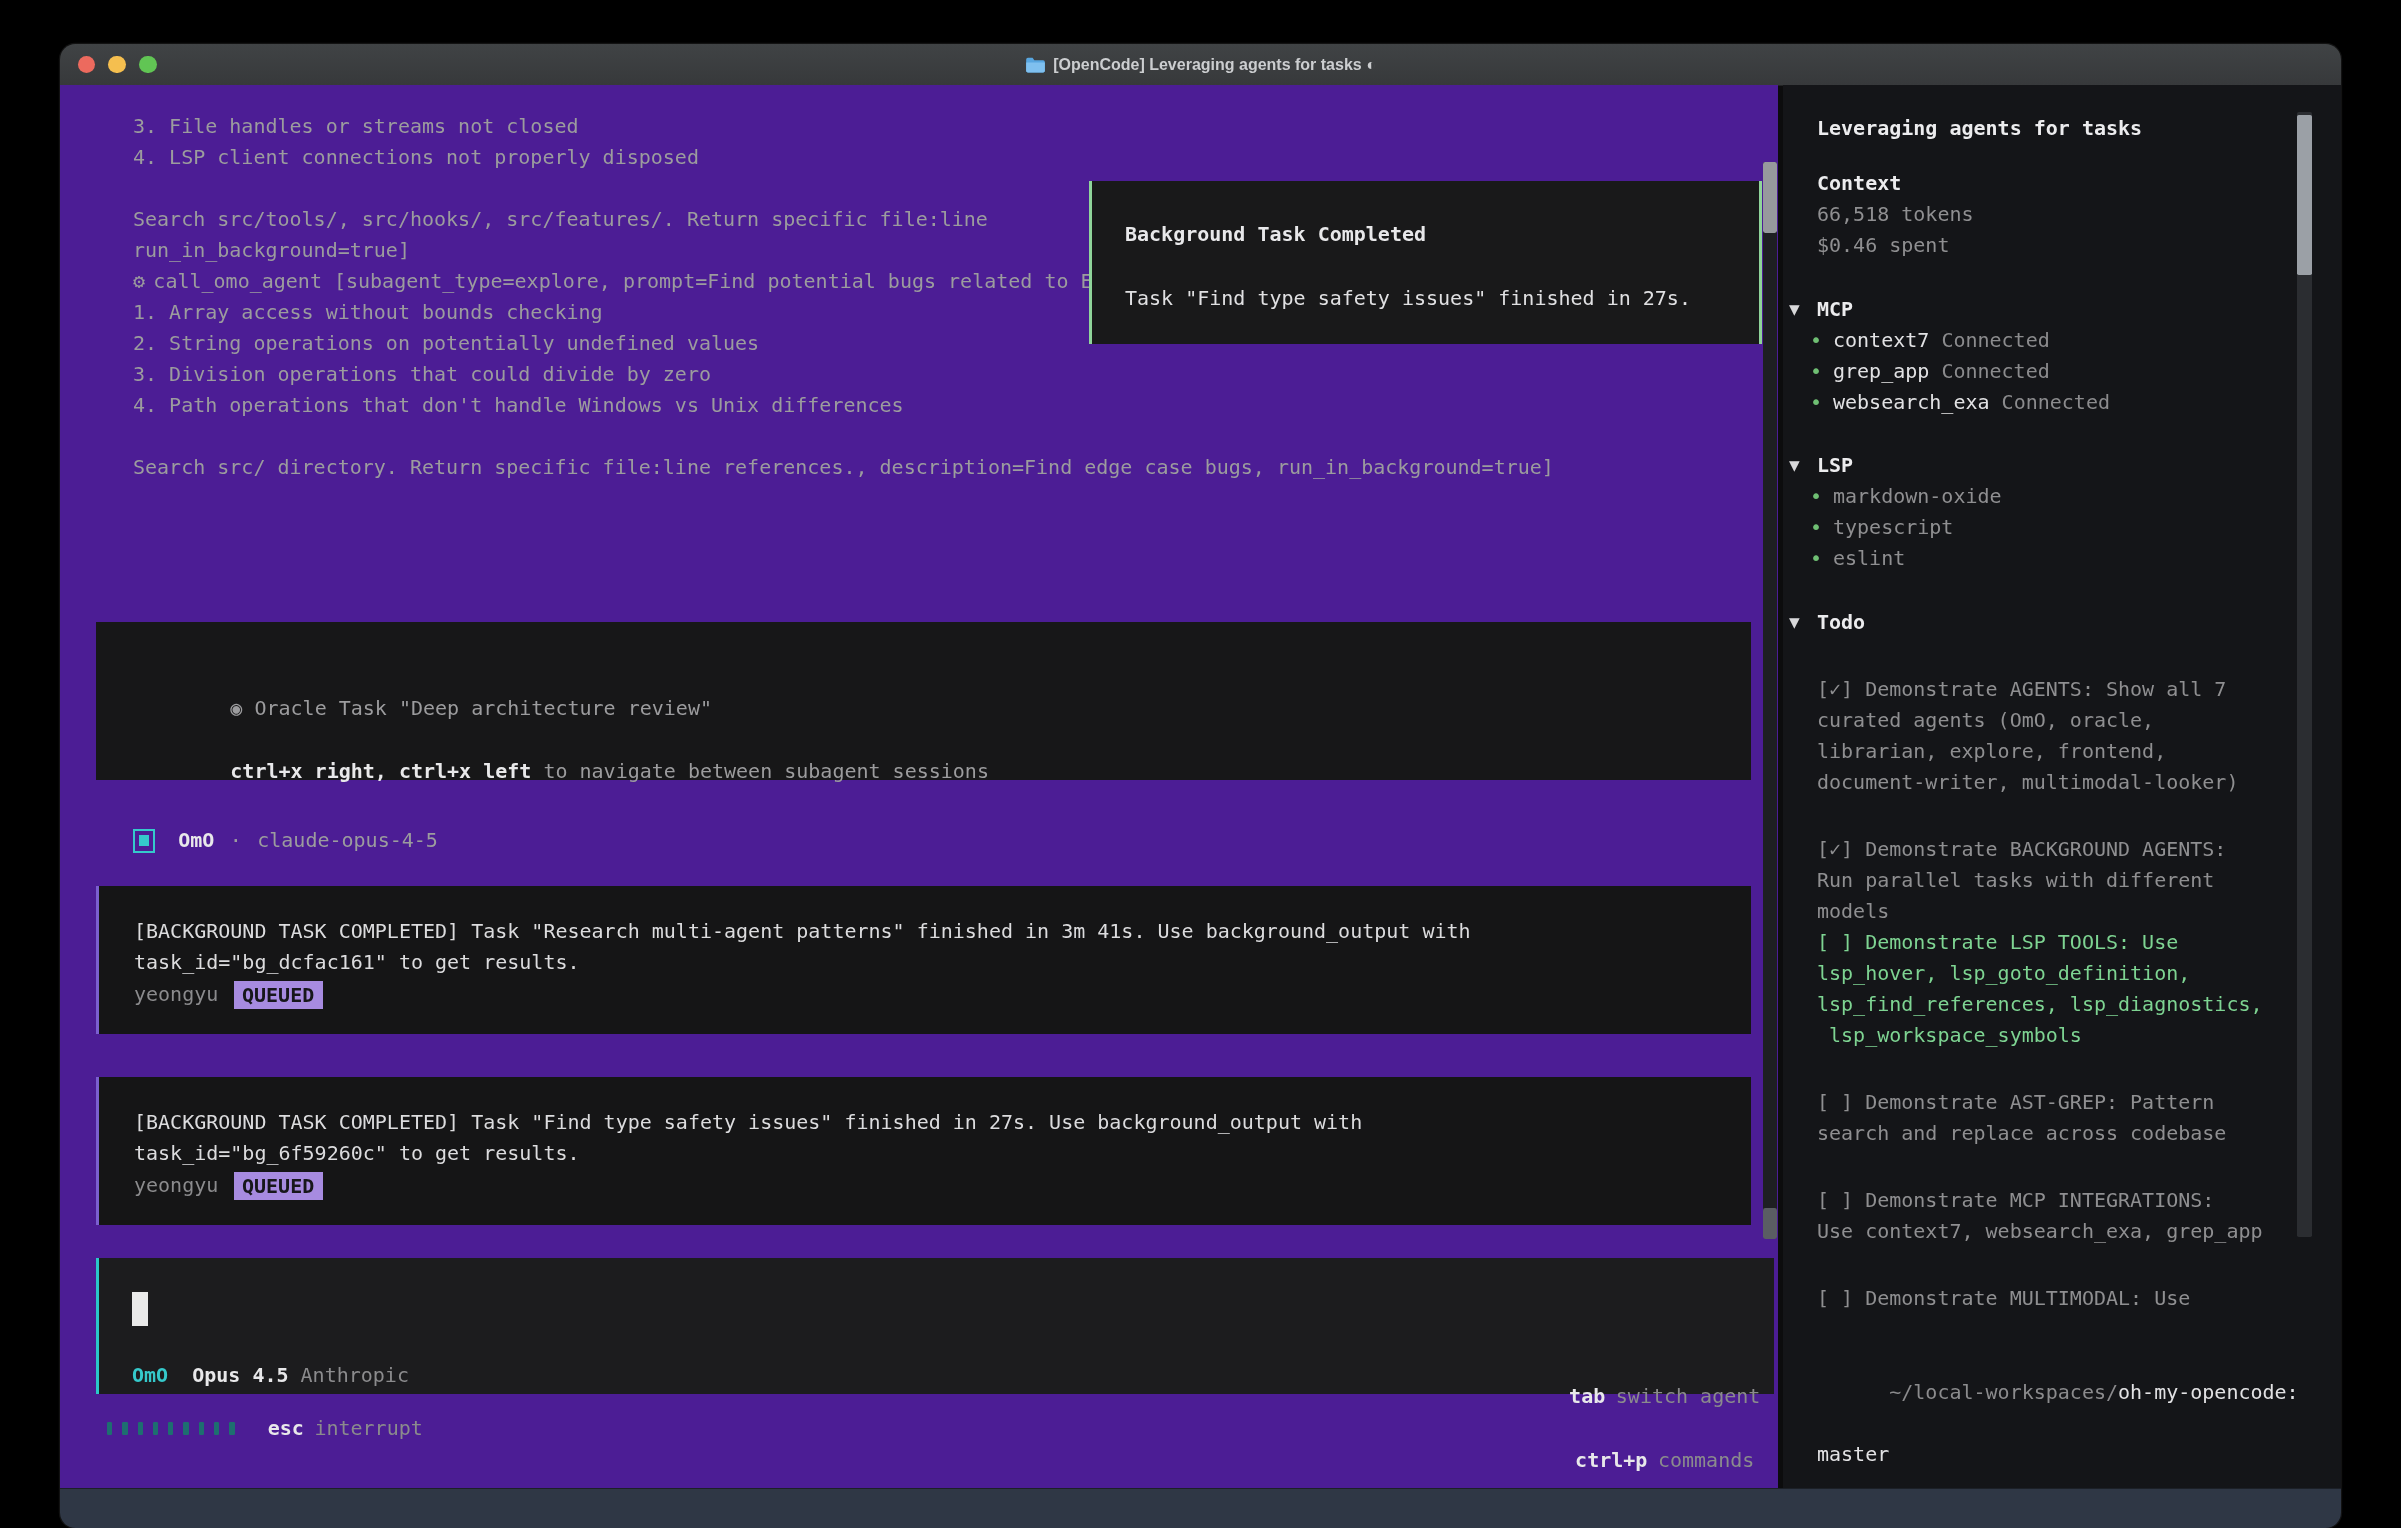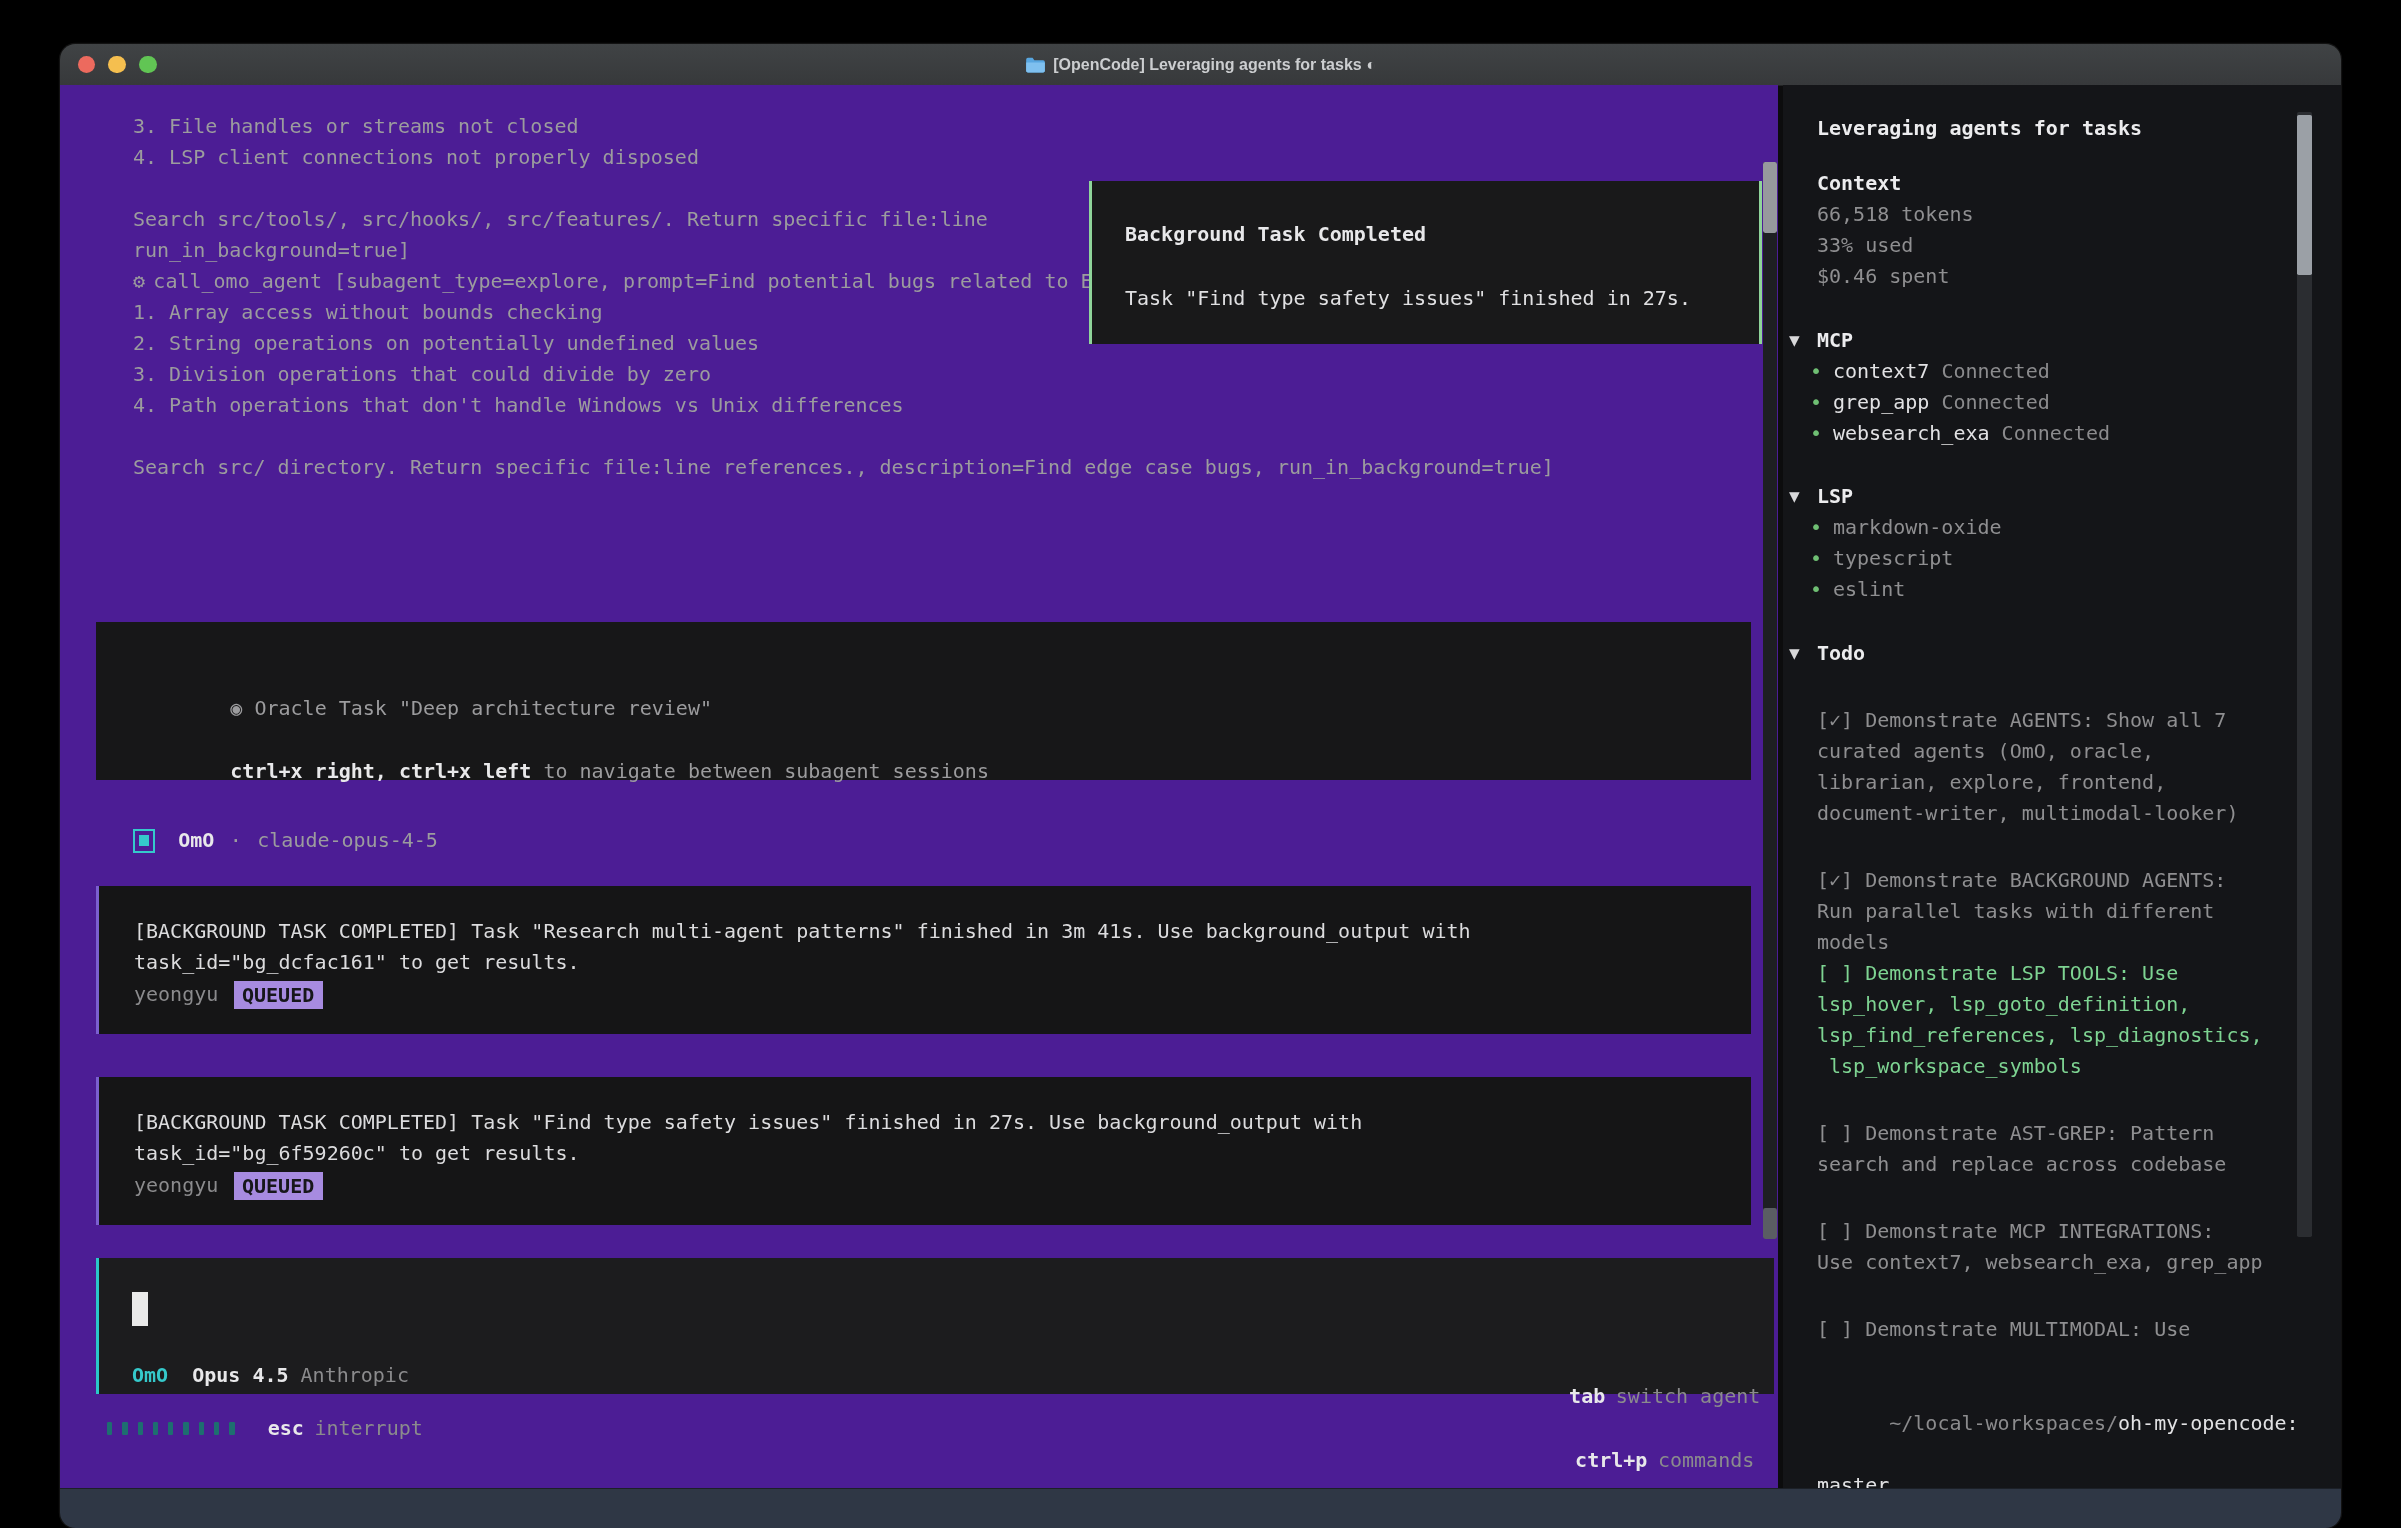--- a/index.html
+++ b/index.html
@@ -218,21 +218,20 @@
     <div class="m-scroll-track"></div>
     <div class="m-scroll-thumb-top"></div>
     <div class="m-scroll-thumb-bot"></div>
   </div>
 
   <div class="sidebar">
     <div class="sb-title">Leveraging agents for tasks</div>
 
     <div class="sb-head gap" style="margin-top:24px">Context</div>
     <div>66,518 tokens</div>
-    <div>33% used</div>
     <div>$0.46 spent</div>
 
     <div class="sb-head gap">
       <span class="tri">▼</span><span>MCP</span>
     </div>
     <div class="sb-item">
       <span class="bullet">•</span>
       <span class="name">context7</span> <span class="dim">Connected</span>
     </div>
     <div class="sb-item">

